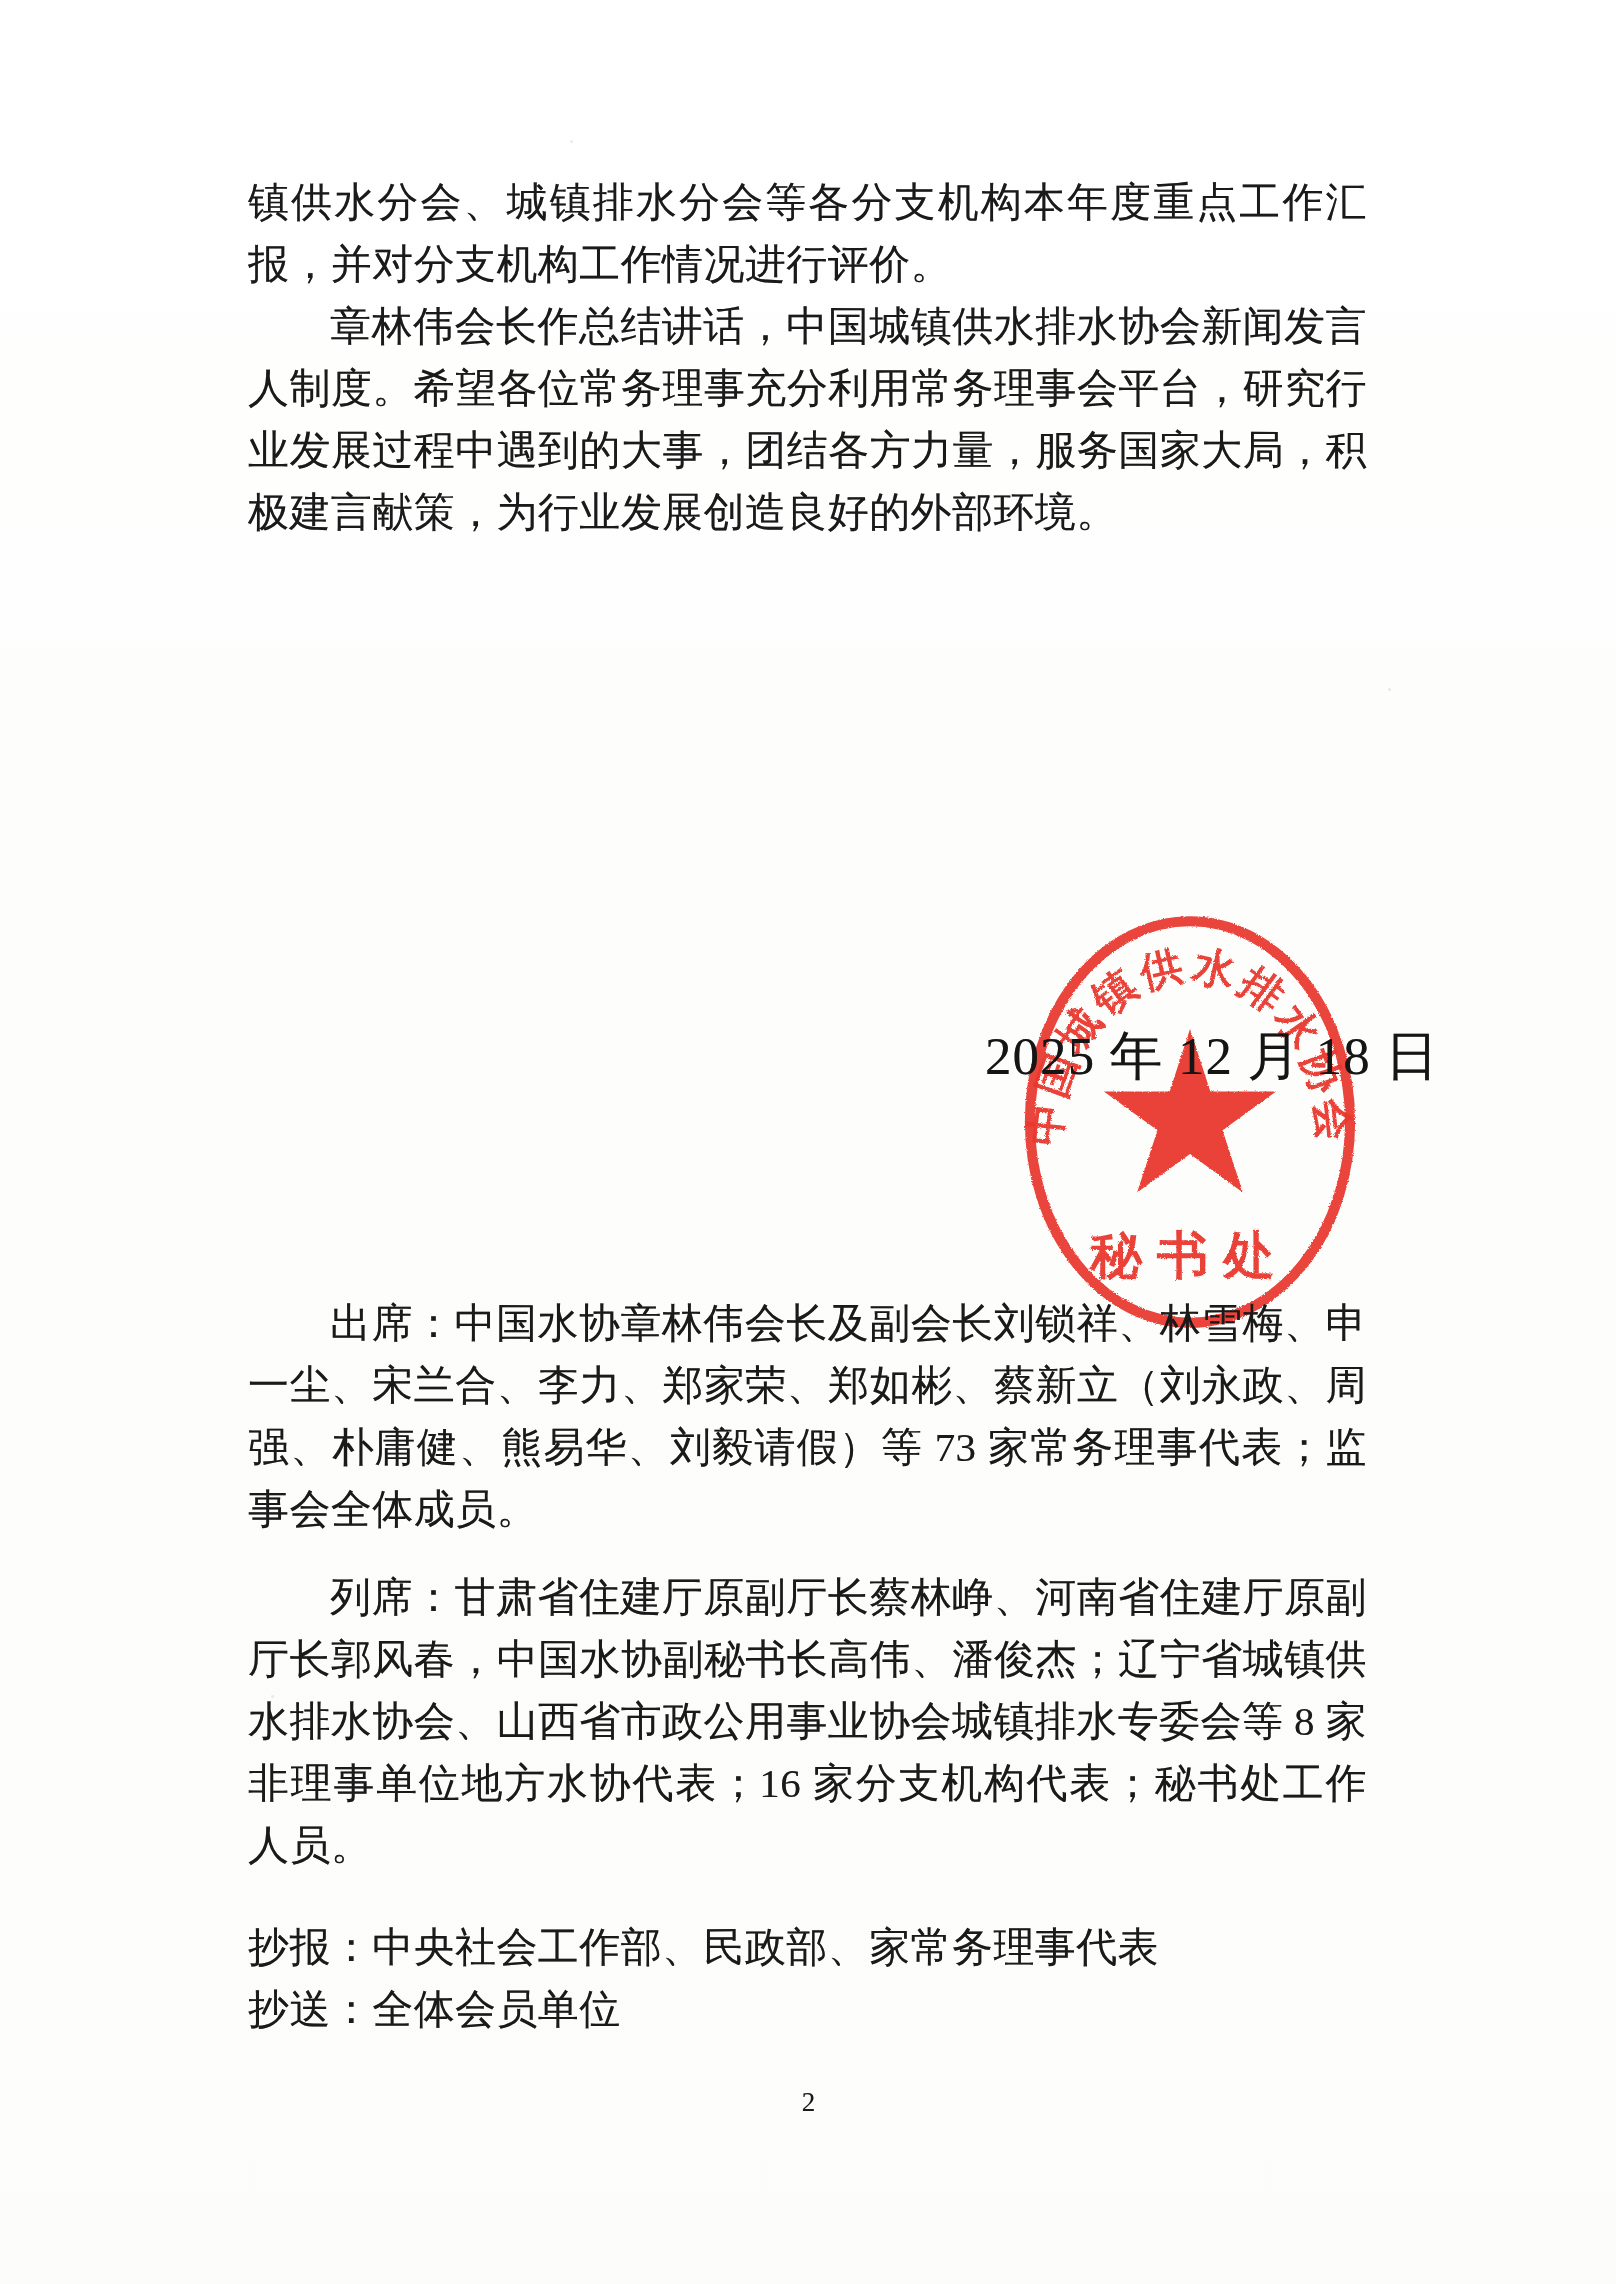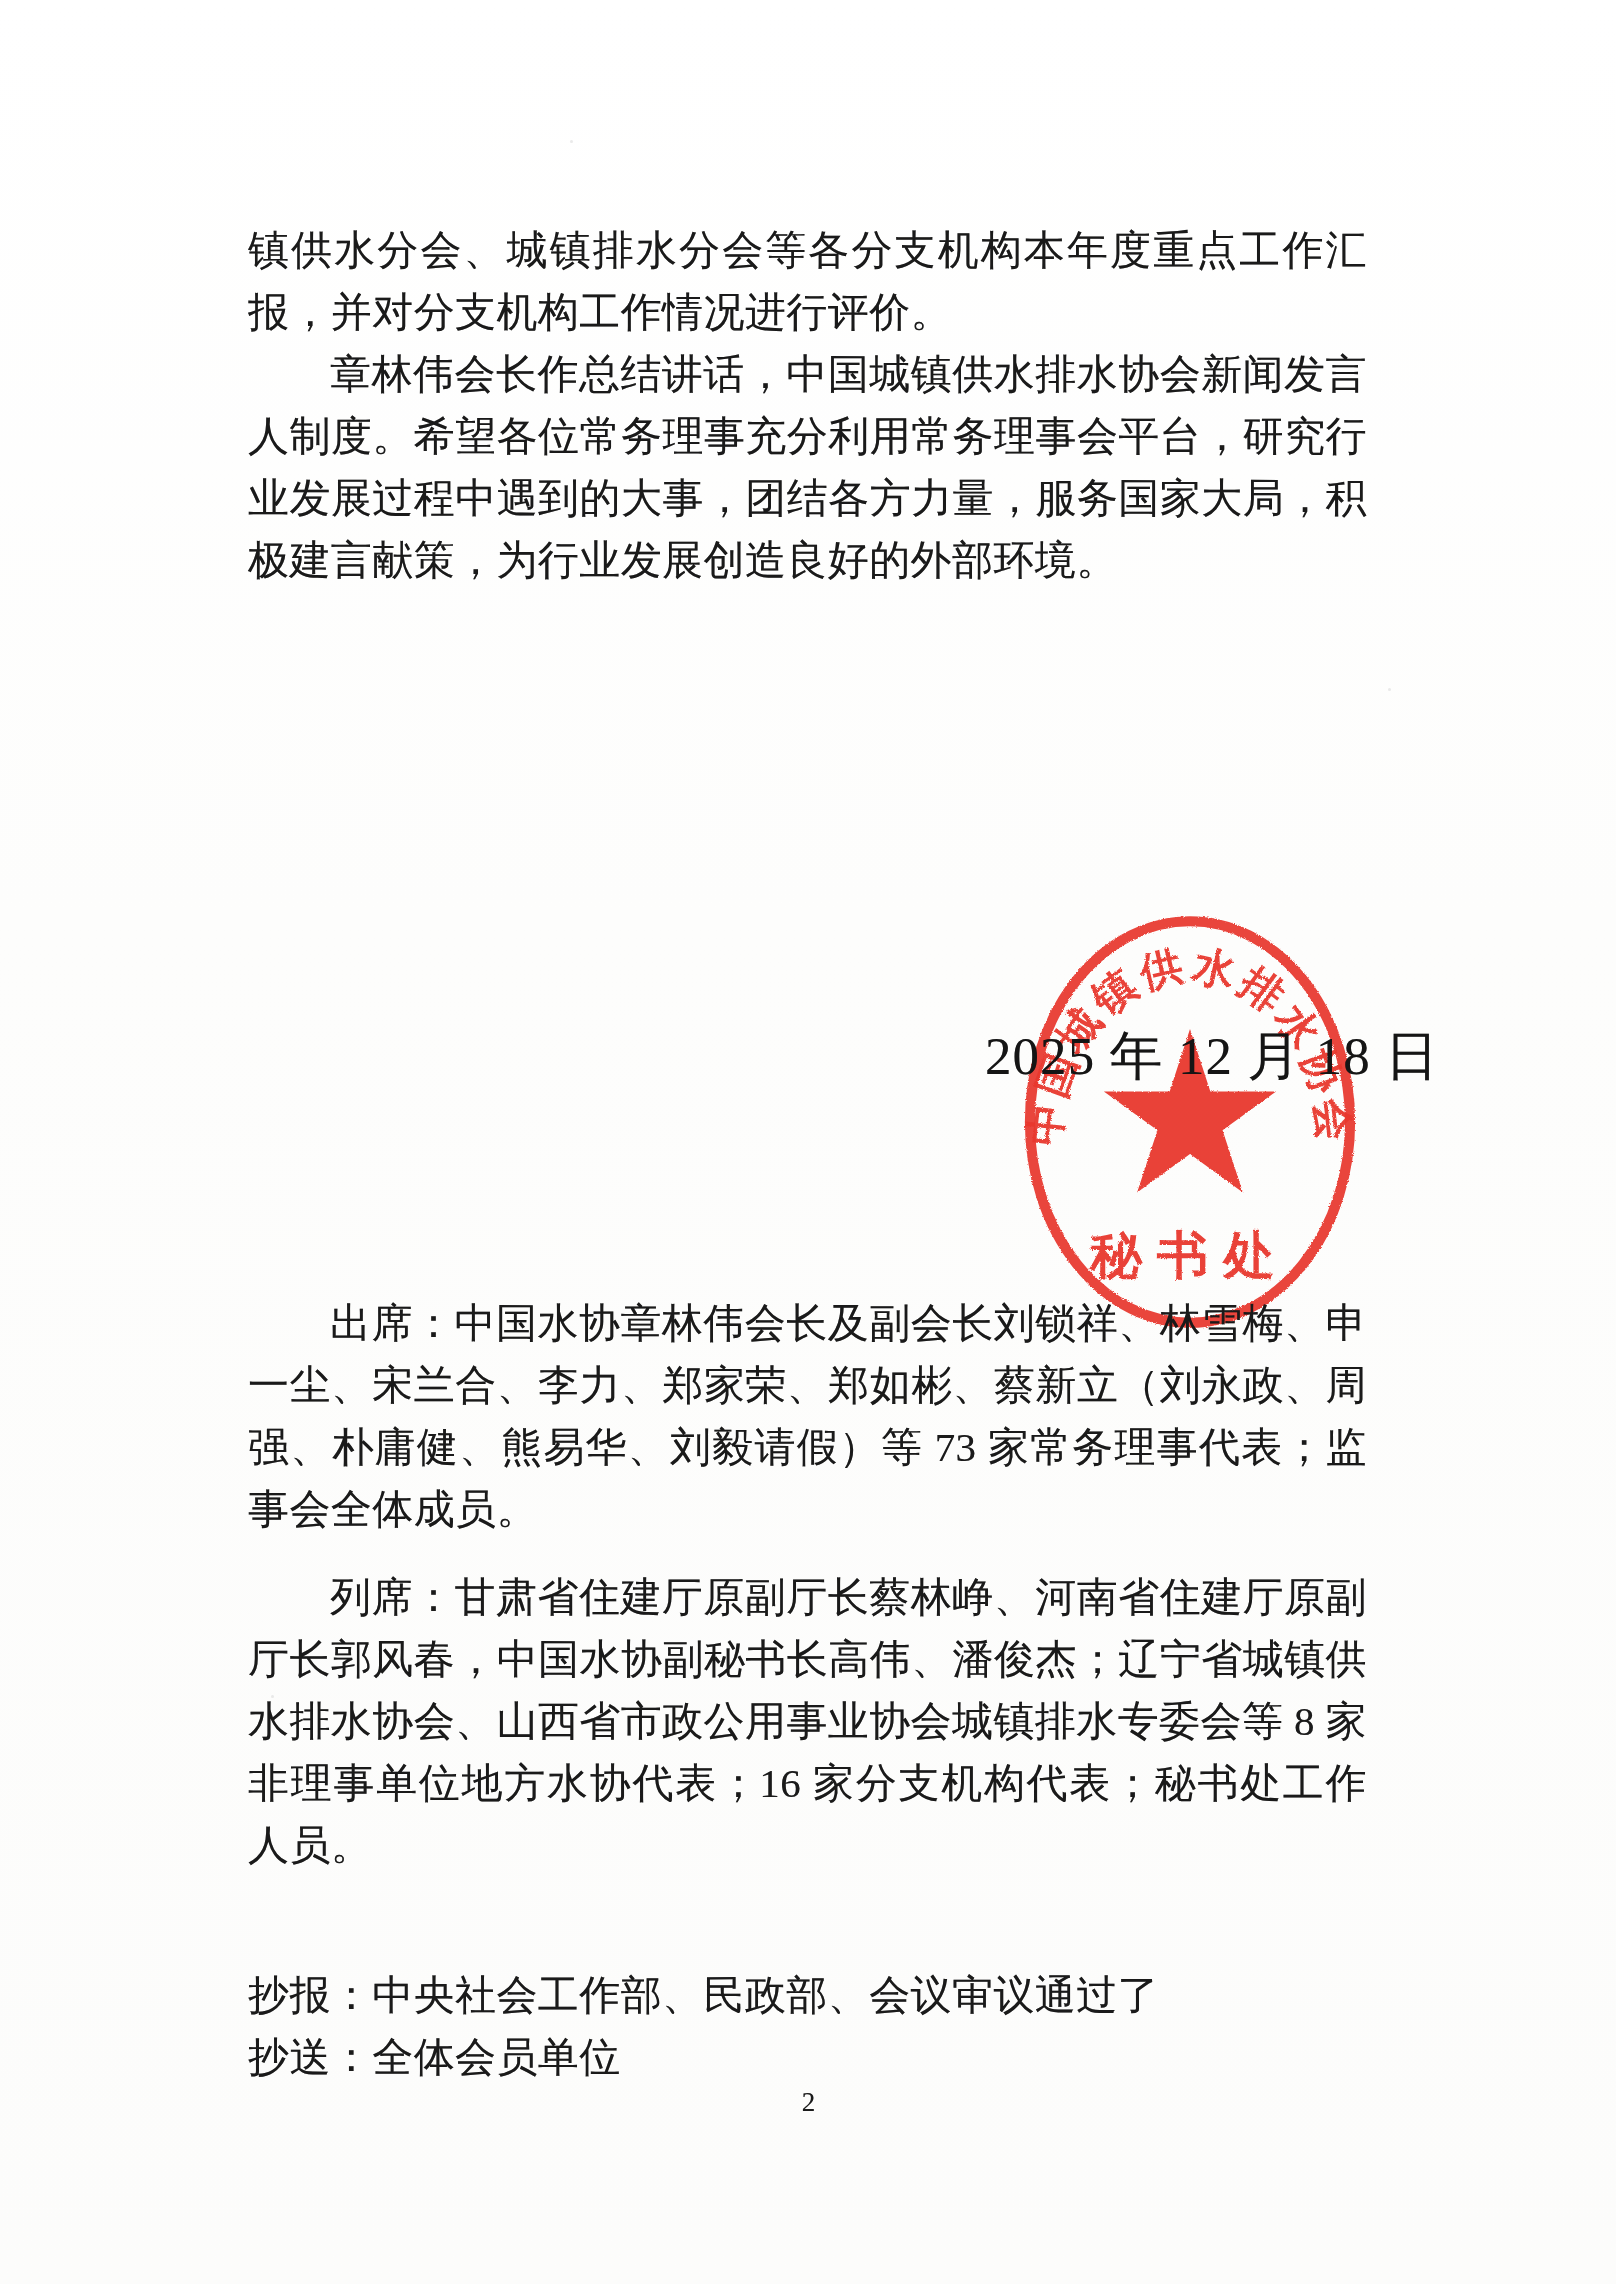--- a/index.html
+++ b/index.html
@@ -19,21 +19,20 @@
     
     background-image:
       linear-gradient(to bottom, #ffffff 0%, #fdfdfc 40%, #fcfcfb 100%);
   }
 
   
   .body-col {
     position: absolute;
     left: 248px;
     width: 1119px;
-    margin-top: 48px;
   }
 
   .para {
     font-size: 41px;
     line-height: 62px;
     letter-spacing: 0.010em;
     text-align: justify;
     text-justify: inter-ideograph;
     margin: 0;
     color: #1a1a1a;
@@ -150,20 +149,20 @@
 
   <div class="body-col attend-block" style="top:1292px;">
     <p class="para scanink indent-2">出席：中国水协章林伟会长及副会长刘锁祥、林雪梅、申一尘、宋兰合、李力、郑家荣、郑如彬、蔡新立（刘永政、周强、朴庸健、熊易华、刘毅请假）等 73 家常务理事代表；监事会全体成员。</p>
   </div>
 
   <div class="body-col attend-block" style="top:1566px;">
     <p class="para scanink indent-2">列席：甘肃省住建厅原副厅长蔡林峥、河南省住建厅原副厅长郭风春，中国水协副秘书长高伟、潘俊杰；辽宁省城镇供水排水协会、山西省市政公用事业协会城镇排水专委会等 8 家非理事单位地方水协代表；16 家分支机构代表；秘书处工作人员。</p>
   </div>
 
   <div class="body-col" style="top:1916px;">
-    <p class="dist-line scanink">抄报：中央社会工作部、民政部、会议审议通过了</p>
+    <p class="dist-line scanink">抄报：中央社会工作部、民政部、家常务理事代表</p>
     <p class="dist-line scanink">抄送：全体会员单位</p>
   </div>
 
   <div class="page-number scanink">2</div>
 
 </div>
 
 
 </body></html>

